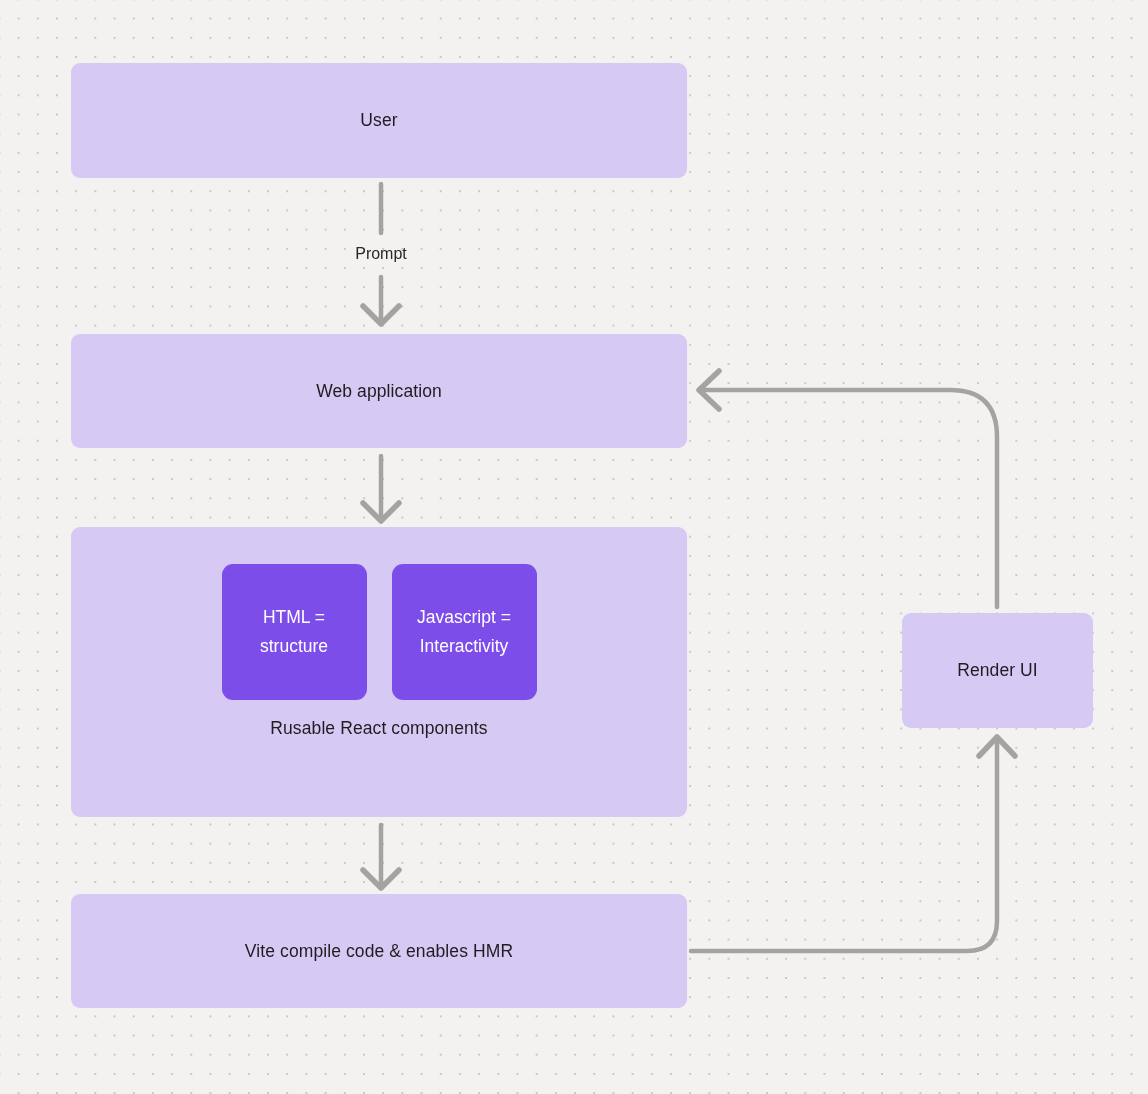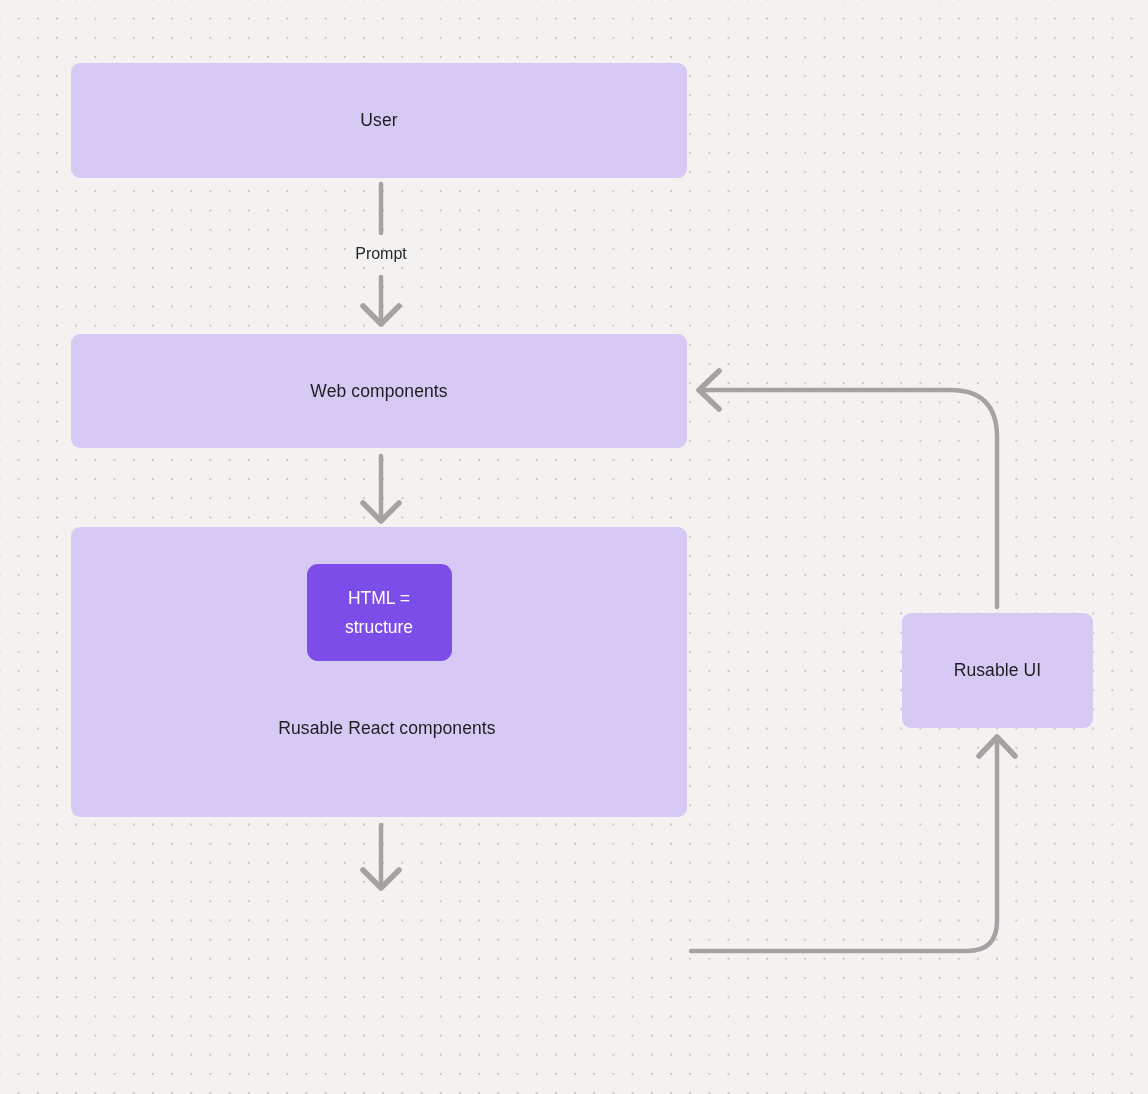--- a/index.html
+++ b/index.html
@@ -72,21 +72,21 @@
     position: absolute;
     left: 0;
     top: 37px;
     width: 100%;
     display: flex;
     justify-content: center;
     gap: 25px;
   }
   .chip {
     width: 145px;
-    height: 97px;
+    height: 136px;
     background: #7d4de9;
     border-radius: 11px;
     display: flex;
     align-items: center;
     justify-content: center;
     text-align: center;
     color: #ffffff;
     font-size: 17.5px;
     font-weight: 500;
     line-height: 29px;
@@ -96,21 +96,20 @@
   .group-caption {
     position: absolute;
     left: 0;
     top: 191px;
     width: 100%;
     text-align: center;
     color: #1e1e20;
     font-size: 17.5px;
     font-weight: 500;
     letter-spacing: 0.1px;
-    margin-left: 8px;
   }
   .edge-label {
     position: absolute;
     z-index: 2;
     left: 281px;
     top: 245px;
     width: 200px;
     text-align: center;
     color: #28282a;
     font-size: 16px;
@@ -151,30 +150,36 @@
     </g>
   </svg>
 
   <div class="node node-user">
     <span>User</span>
   </div>
 
   <div class="edge-label">Prompt</div>
 
   <div class="node node-web">
-    <span>Web components</span>
+    <span>Web application</span>
   </div>
 
   <div class="group">
     <div class="chip-row">
       <div class="chip">
         <span>HTML = structure</span>
       </div>
+      <div class="chip">
+        <span>Javascript = Interactivity</span>
+      </div>
     </div>
     <div class="group-caption">Rusable React components</div>
   </div>
 
+  <div class="node node-vite">
+    <span>Vite compile code &amp; enables HMR</span>
+  </div>
 
   <div class="node node-render">
-    <span>Rusable UI</span>
+    <span>Render UI</span>
   </div>
 
 </div>
 
 </body></html>

